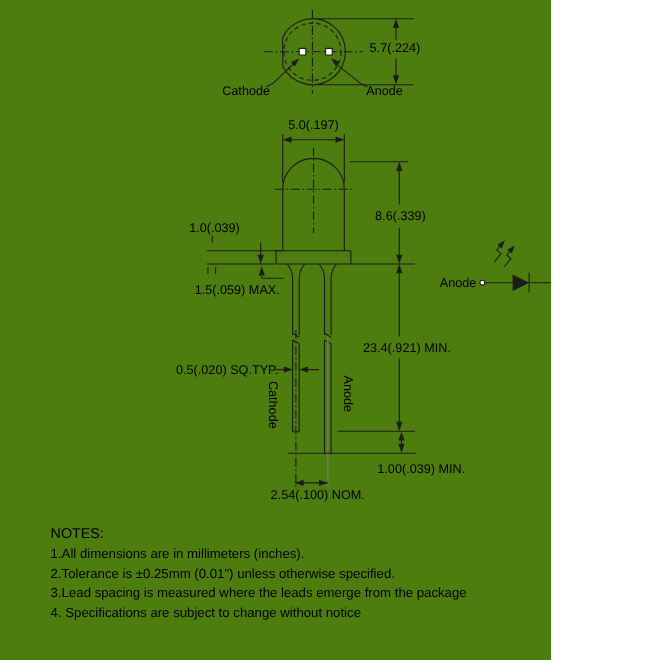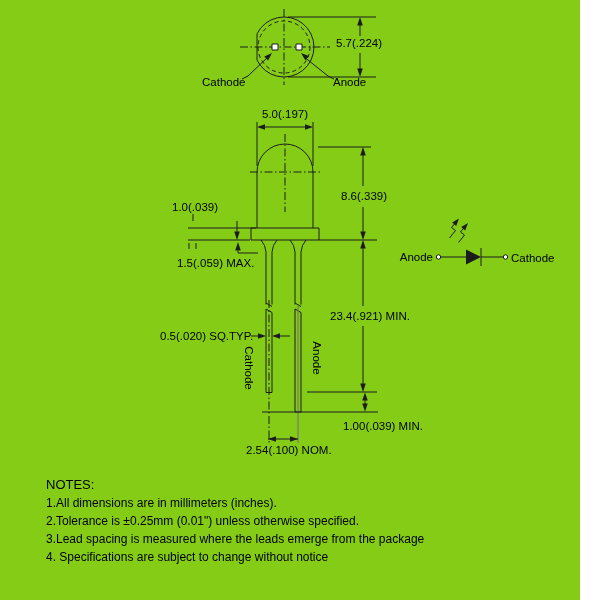--- a/index.html
+++ b/index.html
@@ -1,16 +1,16 @@
 <!DOCTYPE html>
 <html><head>
 <meta charset="utf-8">
 <style>
   html,body{margin:0;padding:0;background:#ffffff;}
-  .canvas{position:relative;width:580px;height:600px;background:#84cc16;overflow:hidden;
+  .canvas{position:relative;width:501px;height:600px;background:#4d7c0f;overflow:hidden;
           font-family:"Liberation Sans", sans-serif;}
   svg{position:absolute;left:0;top:0;}
   svg text{fill:#000;font-family:"Liberation Sans", sans-serif;font-size:11.5px;}
   svg text.notes-title{font-size:13px;}
   svg text.note-line{font-size:12px;}
   .ln{stroke:#1c1c1c;stroke-width:1;fill:none;}
   .fil{fill:#1c1c1c;stroke:none;}
   .cl{stroke:#1c1c1c;stroke-width:1;fill:none;stroke-dasharray:8 2.5 1.5 2.5;}
   .dash{stroke:#1c1c1c;stroke-width:1;fill:none;stroke-dasharray:4 3;}
   .pad{fill:#fff;stroke:#1c1c1c;stroke-width:1;}

